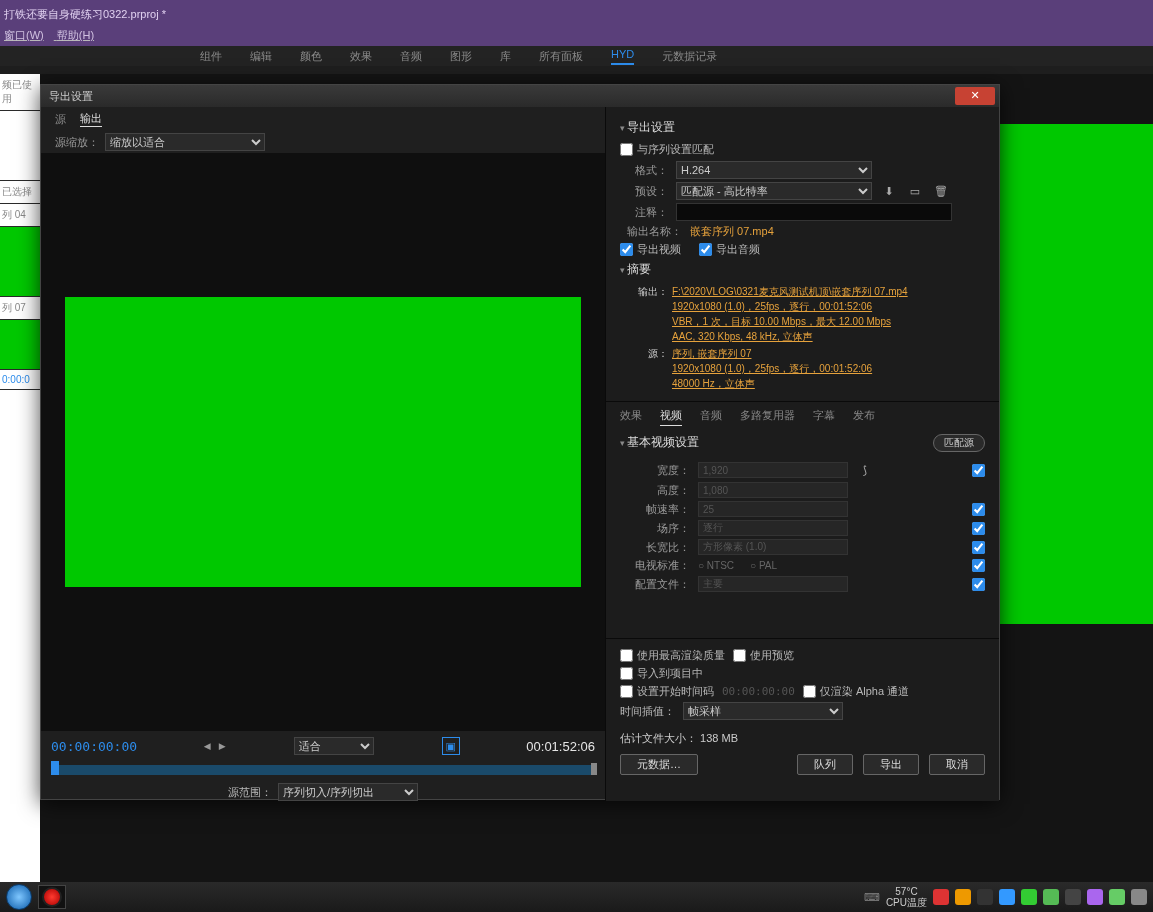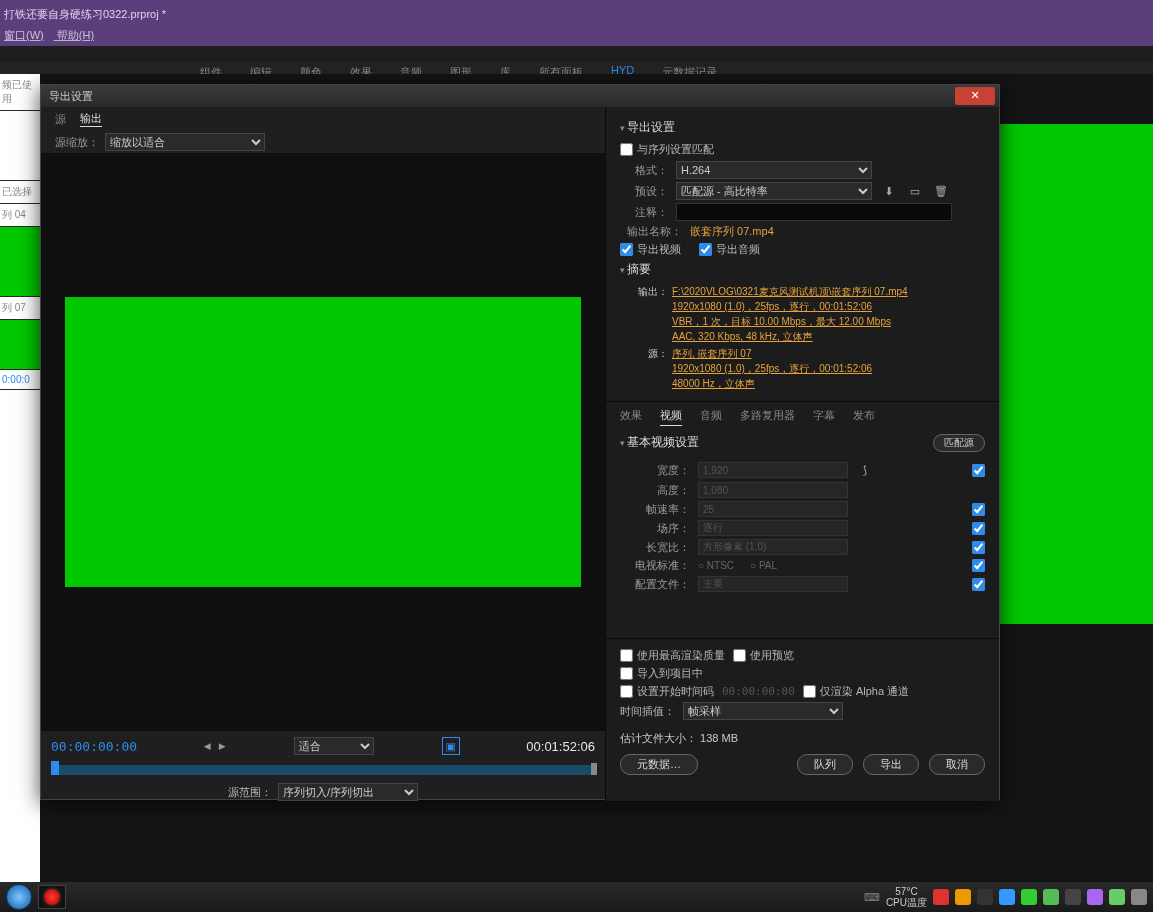--- a/index.html
+++ b/index.html
@@ -1,20 +1,20 @@
 <!DOCTYPE html>
 <html><head>
 <meta charset="utf-8">
 <style>
 * { margin: 0; padding: 0; box-sizing: border-box; font-family: "Microsoft YaHei", Arial, sans-serif; }
 body { background: #1e1e1e; color: #b8b8b8; font-size: 11px; width: 1153px; height: 912px; overflow: hidden; position: relative; }
 .titlebar { background: #5a3f7a; height: 28px; line-height: 14px; padding: 0 4px; color: #e0d0f0; font-size: 11px; display:flex; align-items:center; }
 .menubar { background: #5a3f7a; height: 18px; padding: 0 4px; text-decoration: underline; }
 .menubar span { color: #d0c0e0; margin-right: 10px; font-size: 11px; }
-.workspace-tabs { background: #232323; height: 20px; display: flex; align-items: center; padding-left: 200px; gap: 28px; margin-top: 16px; }
+.workspace-tabs { background: #232323; height: 20px; display: flex; align-items: center; padding-left: 200px; gap: 28px; }
 .workspace-tabs span { color: #8a8a8a; font-size: 11px; }
 .workspace-tabs .active { color: #2d8ceb; border-bottom: 2px solid #2d8ceb; padding-bottom: 3px; }
 .main-area { position: absolute; top: 74px; left: 0; right: 0; bottom: 30px; background: #141414; }
 .left-strip { position:absolute; left:0; top:0; width:40px; bottom:0; background:#ffffff; color:#888; font-size:10px; }
 .left-strip div { padding:4px 2px; border-bottom:1px solid #2a2a2a; }
 .green-bg { position:absolute; left:40px; top:50px; width:1113px; height:500px; background:#00c800; }
 
 
 .dialog { position: absolute; left: 40px; top: 84px; width: 960px; height: 716px; background: #1f1f1f; border: 1px solid #444; box-shadow: 0 4px 20px rgba(0,0,0,.7); }
 .dlg-title { background: linear-gradient(#3a3a3a,#2a2a2a); height: 22px; display: flex; align-items: center; justify-content: space-between; padding: 0 0 0 8px; font-size: 11px; color: #ccc; }
@@ -63,21 +63,21 @@
 .vlbl { width: 70px; text-align: right; color: #999; }
 .vval { width: 150px; color: #555; background:#262626; border:1px solid #333; height:16px; padding:0 4px; font-size:10px; display:inline-flex; align-items:center; }
 .vchk { margin-left: auto; accent-color:#2d8ceb; }
 .match-btn { float: right; border: 1px solid #666; border-radius: 9px; padding: 1px 10px; font-size: 10px; color: #ccc; background:#2a2a2a; }
 .radio-g { display:flex; gap:16px; color:#666; font-size:10px; }
 .radio-g span::before { content:"○ "; }
 .bottom-opts { border-top: 1px solid #0a0a0a; padding: 6px 14px; font-size: 11px; }
 .bottom-opts .row { margin: 3px 0; }
 .tc-dim { color:#555; font-family:monospace; }
 .btn-row { display: flex; gap: 10px; padding: 6px 14px 10px; align-items: center; }
-.btn { border: 1px solid #666; background: #2a2a2a; color: #ddd; border-radius: 10px; padding: 2px 16px; font-size: 11px; }
+.btn { border: 1px solid #666; background: #2a2a2a; color: #ddd; border-radius: 2px; padding: 2px 16px; font-size: 11px; }
 .btn-row .spacer { flex:1; }
 .est { color:#ccc; font-size:11px; padding: 2px 14px; }
 .icon-btn { width:18px; height:18px; display:inline-flex; align-items:center; justify-content:center; color:#aaa; }
 
 
 .taskbar { position: absolute; bottom: 0; left: 0; right: 0; height: 30px; background: linear-gradient(#2a2a2a,#1a1a1a); display: flex; align-items: center; padding: 0 6px; gap: 6px; }
 .rec-btn { width: 20px; height: 20px; border-radius: 50%; background: radial-gradient(#ff3b30,#a00); border:2px solid #222; }
 .task-right { margin-left: auto; display: flex; align-items: center; gap: 6px; }
 .temp { color: #ccc; font-size: 10px; text-align: center; line-height: 11px; }
 .tray-icon { width:16px; height:16px; border-radius:3px; }

